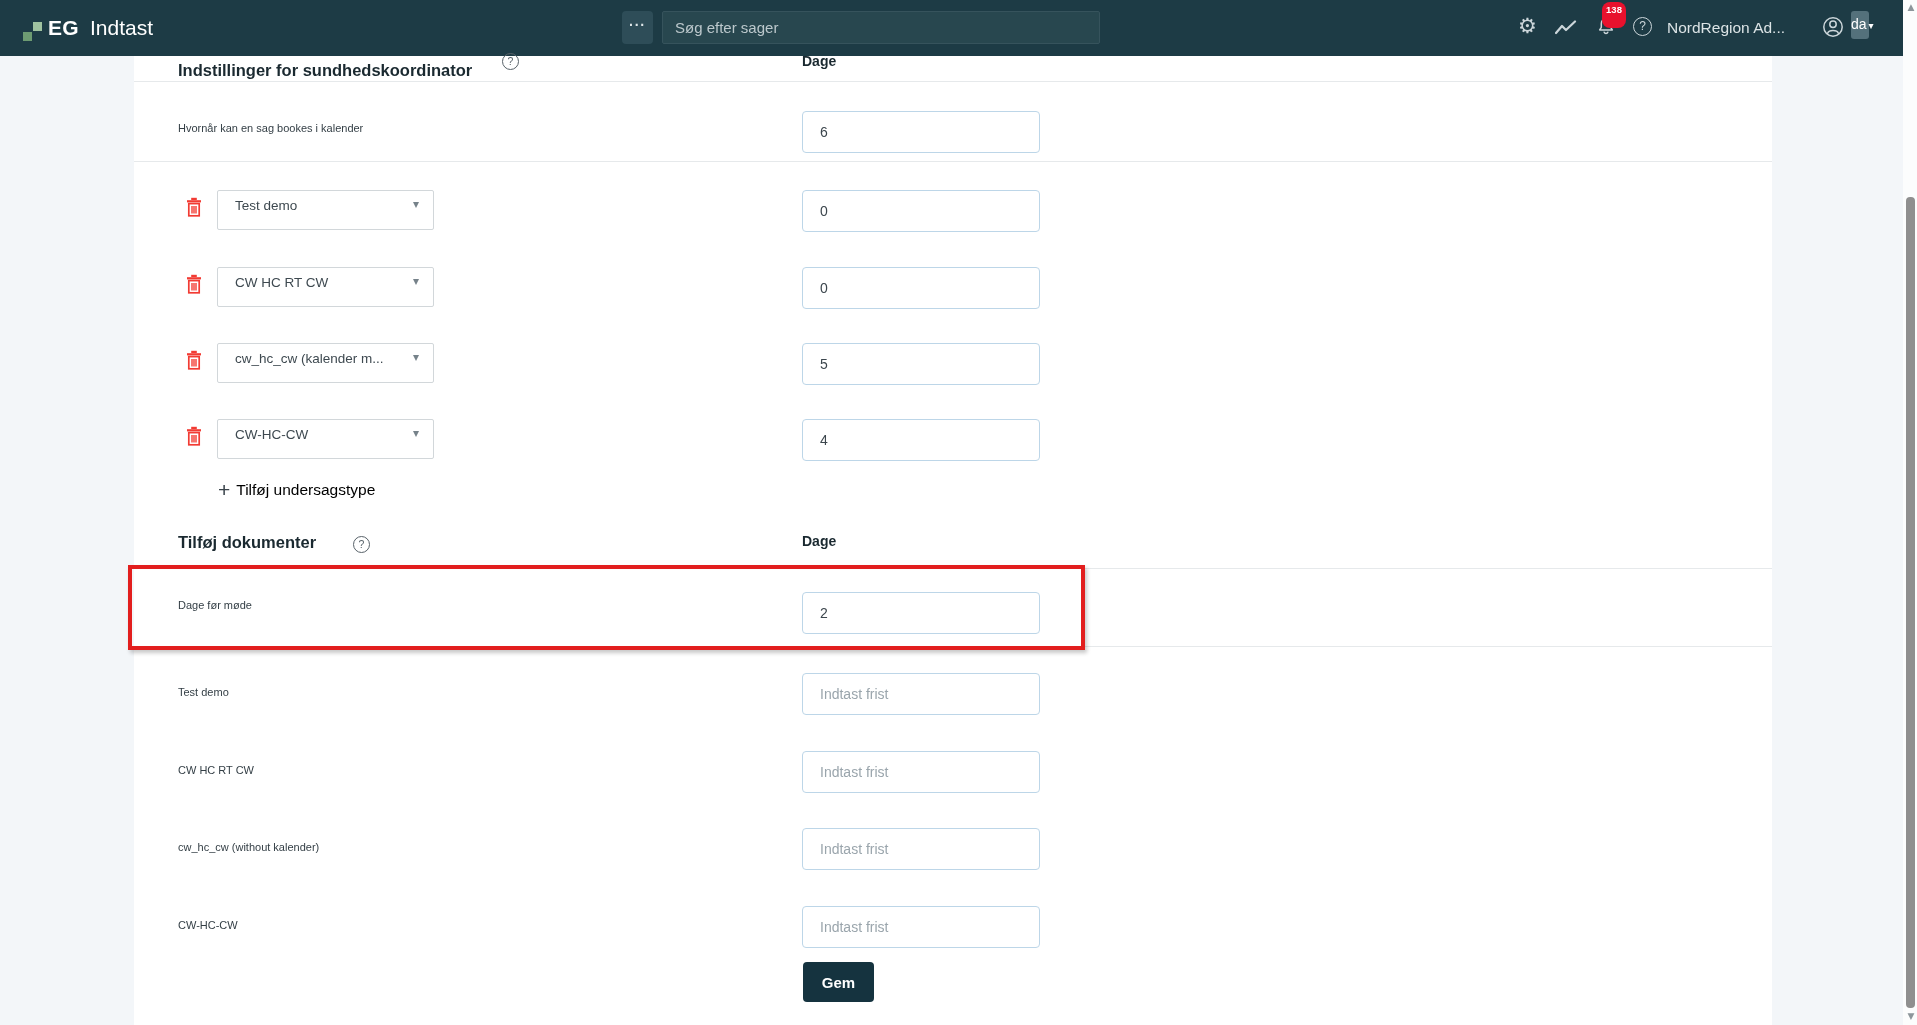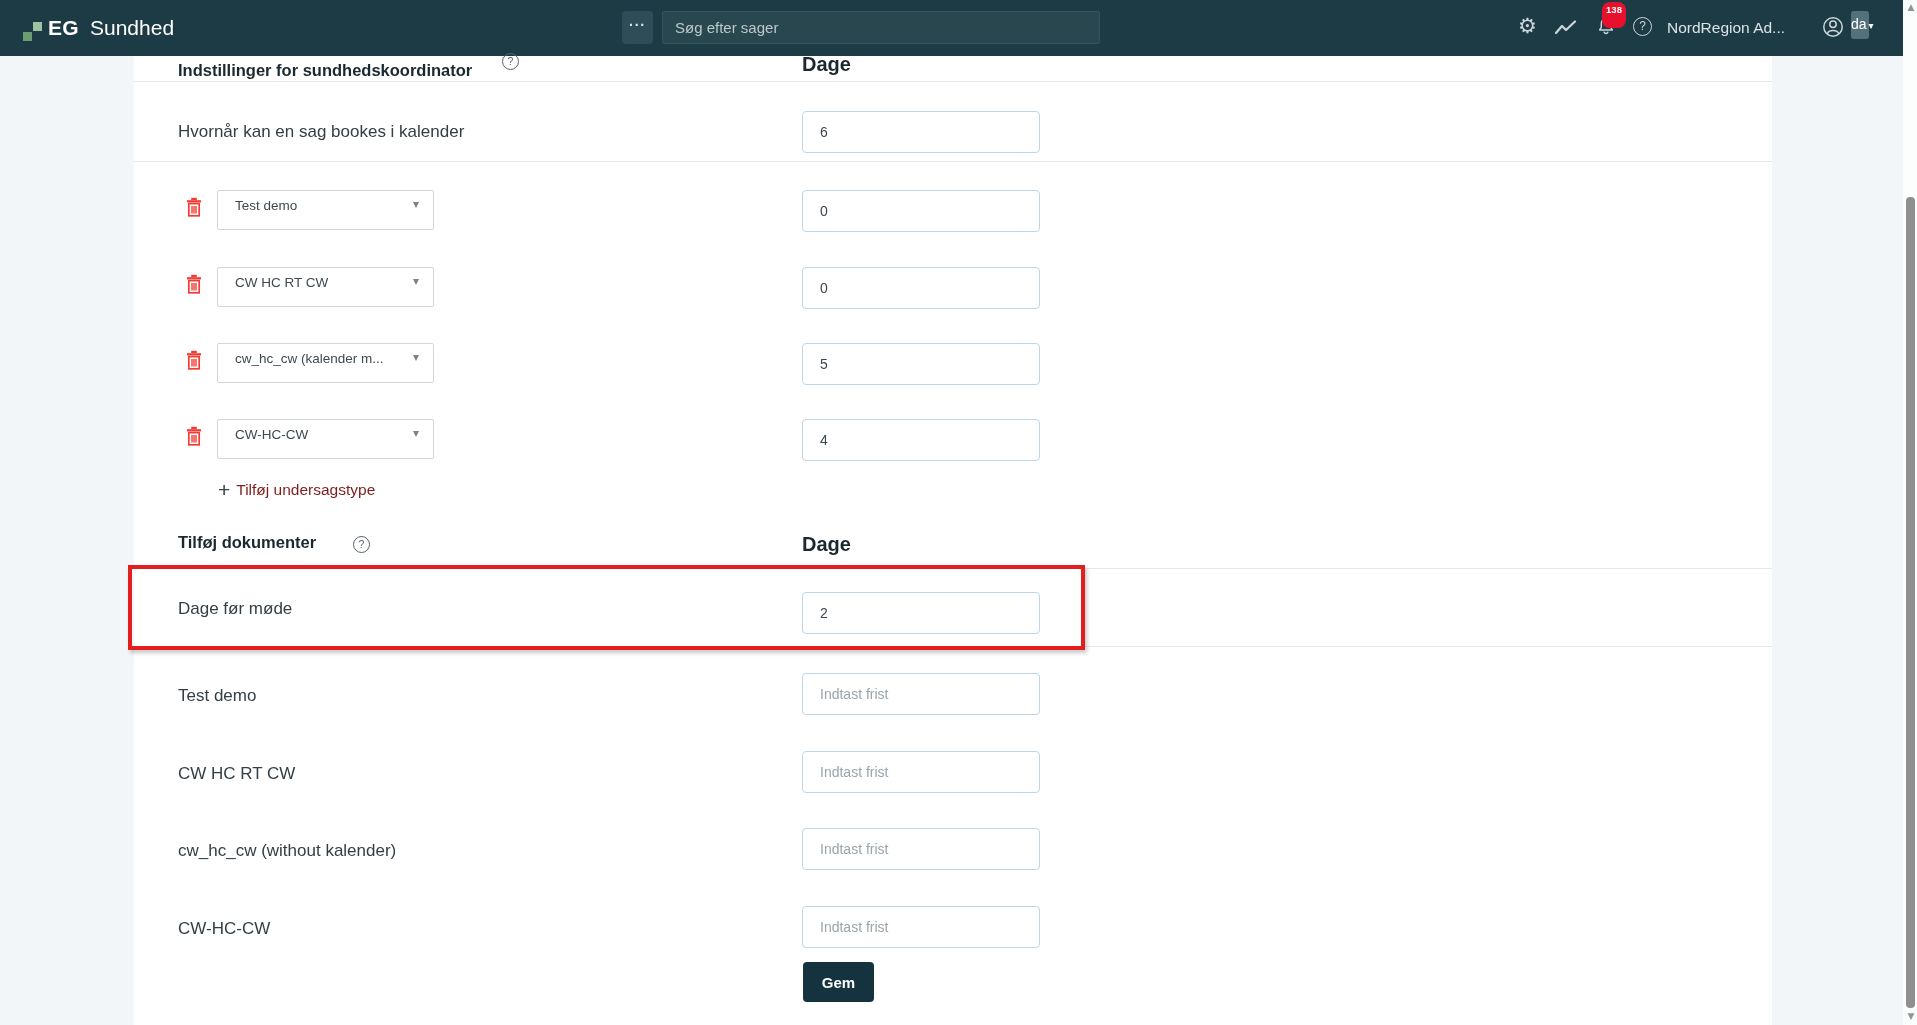--- a/index.html
+++ b/index.html
@@ -47,26 +47,26 @@
     background:#54717b; border-radius:3px; color:#fff; font-size:14px;
     text-align:center; line-height:27px; cursor:pointer;
   }
   .lang-caret { font-size:10px; font-family:"DejaVu Sans",sans-serif; margin-left:2px; }
 
   
   #panel { position:absolute; left:134px; top:56px; width:1638px; height:969px; background:#fff; }
   .divider { position:absolute; left:134px; width:1638px; height:1px; background:#e6e9eb; }
 
   .sec-title { position:absolute; left:178px; color:#1a2930; font-size:16.5px; font-weight:700; }
-  .col-header { position:absolute; left:802px; color:#1a2930; font-size:20px; font-weight:700; }
+  .col-header { position:absolute; left:802px; color:#1a2930; font-size:14px; font-weight:700; }
   .qmark {
     position:absolute; width:17px; height:17px; border:1.3px solid #586269; border-radius:50%;
     color:#586269; font-size:10.5px; text-align:center; line-height:14.5px;
   }
-  .row-label { position:absolute; left:178px; color:#333e45; font-size:17px; }
+  .row-label { position:absolute; left:178px; color:#333e45; font-size:11px; }
 
   .num-input {
     position:absolute; left:802px; width:238px; height:42px;
     border:1px solid #bdd6e8; border-radius:4px; background:#fff;
     font-size:14px; color:#3c464d; padding:0 10px 0 17px; outline:none;
     font-family:"Liberation Sans","DejaVu Sans",sans-serif;
   }
   .num-input::placeholder { color:#9aa5ac; }
 
   .dd-box {
@@ -76,21 +76,21 @@
   .dd-text {
     position:absolute; left:17px; top:7px; right:34px;
     font-size:13.5px; color:#3e4950; white-space:nowrap; overflow:hidden;
   }
   .dd-caret { position:absolute; right:14px; top:6px; color:#76828a; font-size:12px; font-family:"DejaVu Sans",sans-serif; }
 
   .trash-btn { position:absolute; left:186px; width:16px; height:20px; cursor:pointer; }
 
   .add-link { position:absolute; left:218px; top:478px; cursor:pointer; }
   .add-plus { color:#39434a; font-size:21px; font-weight:400; vertical-align:-2px; }
-  .add-text { color:#7f1d1d; font-size:15.5px; margin-left:6px; }
+  .add-text { color:#000000; font-size:15.5px; margin-left:6px; }
 
   .red-annotation {
     position:absolute; left:128px; top:565px; width:957px; height:85px;
     border:4px solid #e21e1e; box-shadow:2px 3px 4px rgba(0,0,0,.22);
     pointer-events:none; z-index:5;
   }
 
   .save-btn {
     position:absolute; left:803px; top:962px; width:71px; height:40px;
     background:#15333f; border:none; border-radius:4px; color:#fff;
@@ -106,21 +106,21 @@
   svg { display:block; }
 </style>
 </head>
 <body>
 
 <div id="header">
   <div>
     <div class="logo-sq" style="left:33px; top:22px; background:#9fc2a0;"></div>
     <div class="logo-sq" style="left:23px; top:32px; background:#6d9b72;"></div>
     <span class="brand">EG</span>
-    <span class="product">Sundhed</span>
+    <span class="product">Indtast</span>
   </div>
 
   <div class="more-btn">
     <span>···</span>
   </div>
 
   <input class="search-input" type="text" placeholder="Søg efter sager" style="">
 
   <div class="hicon gear-glyph" style="left:1518px; top:16px;">⚙</div>
 

